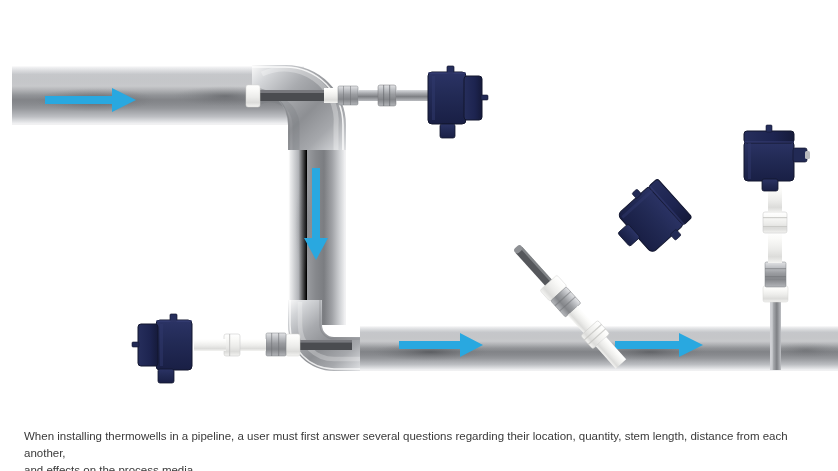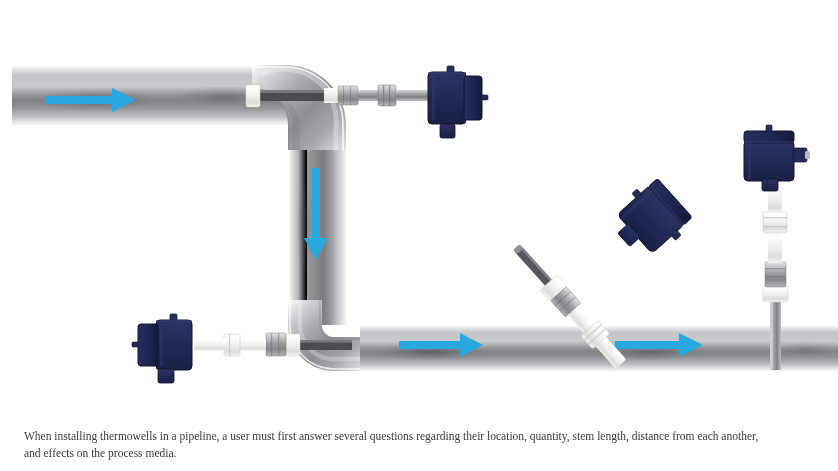--- a/index.html
+++ b/index.html
@@ -1,21 +1,21 @@
 <!DOCTYPE html>
 <html><head>
 <meta charset="utf-8">
 <style>
   html,body{margin:0;padding:0;background:#ffffff;}
   body{width:838px;height:471px;position:relative;overflow:hidden;
        font-family:"Liberation Sans",sans-serif;}
   #stage{position:absolute;left:0;top:0;width:838px;height:471px;}
   #caption{position:absolute;left:24px;top:428px;width:790px;
            font-size:11.5px;line-height:17px;color:#3a3a3a;}
-  #caption span{display:block;font-family:Liberation Serif, serif;}
+  #caption span{display:block;}
 </style>
 </head>
 <body>
 
 <div id="stage">
 <svg width="838" height="471" viewBox="0 0 838 471" xmlns="http://www.w3.org/2000/svg">
   <defs>
 
     <linearGradient id="pipeH" x1="0" y1="0" x2="0" y2="1">
       <stop offset="0%" stop-color="#ffffff"></stop>

